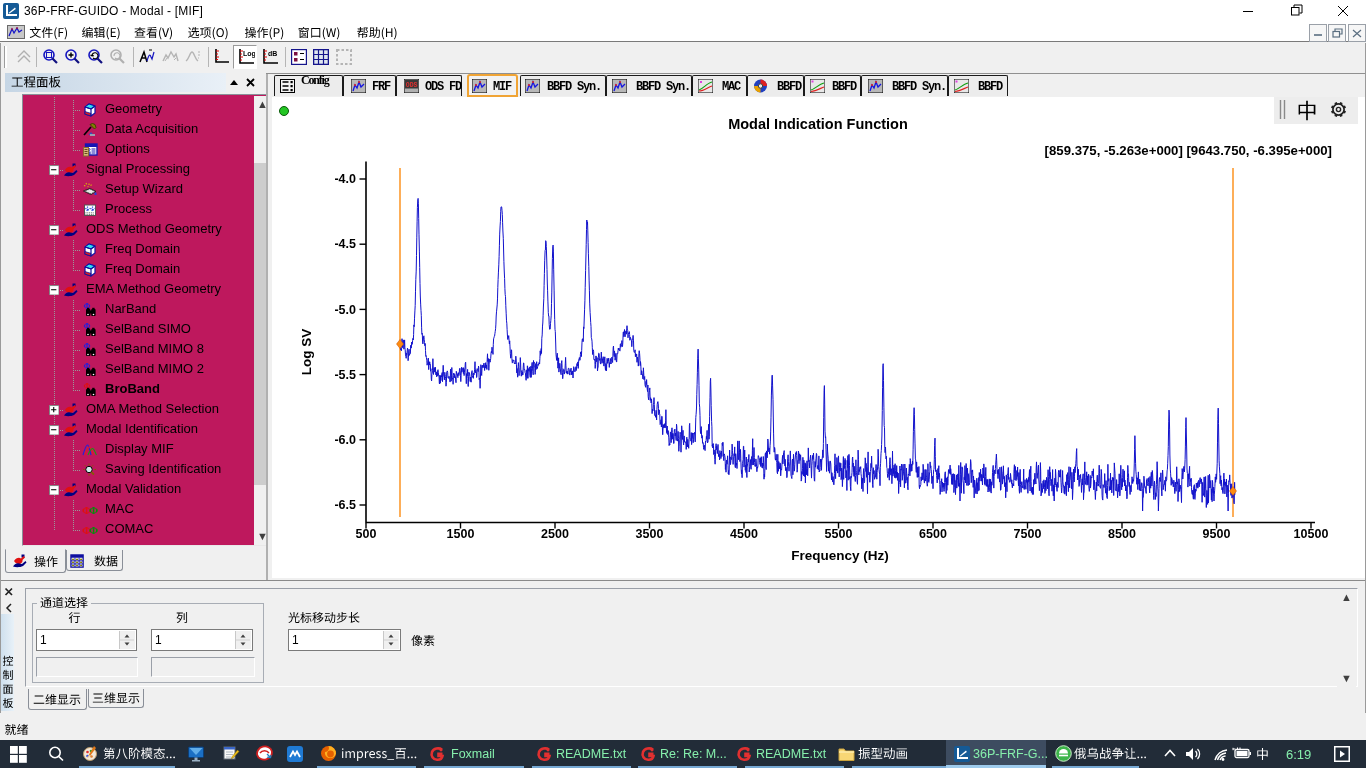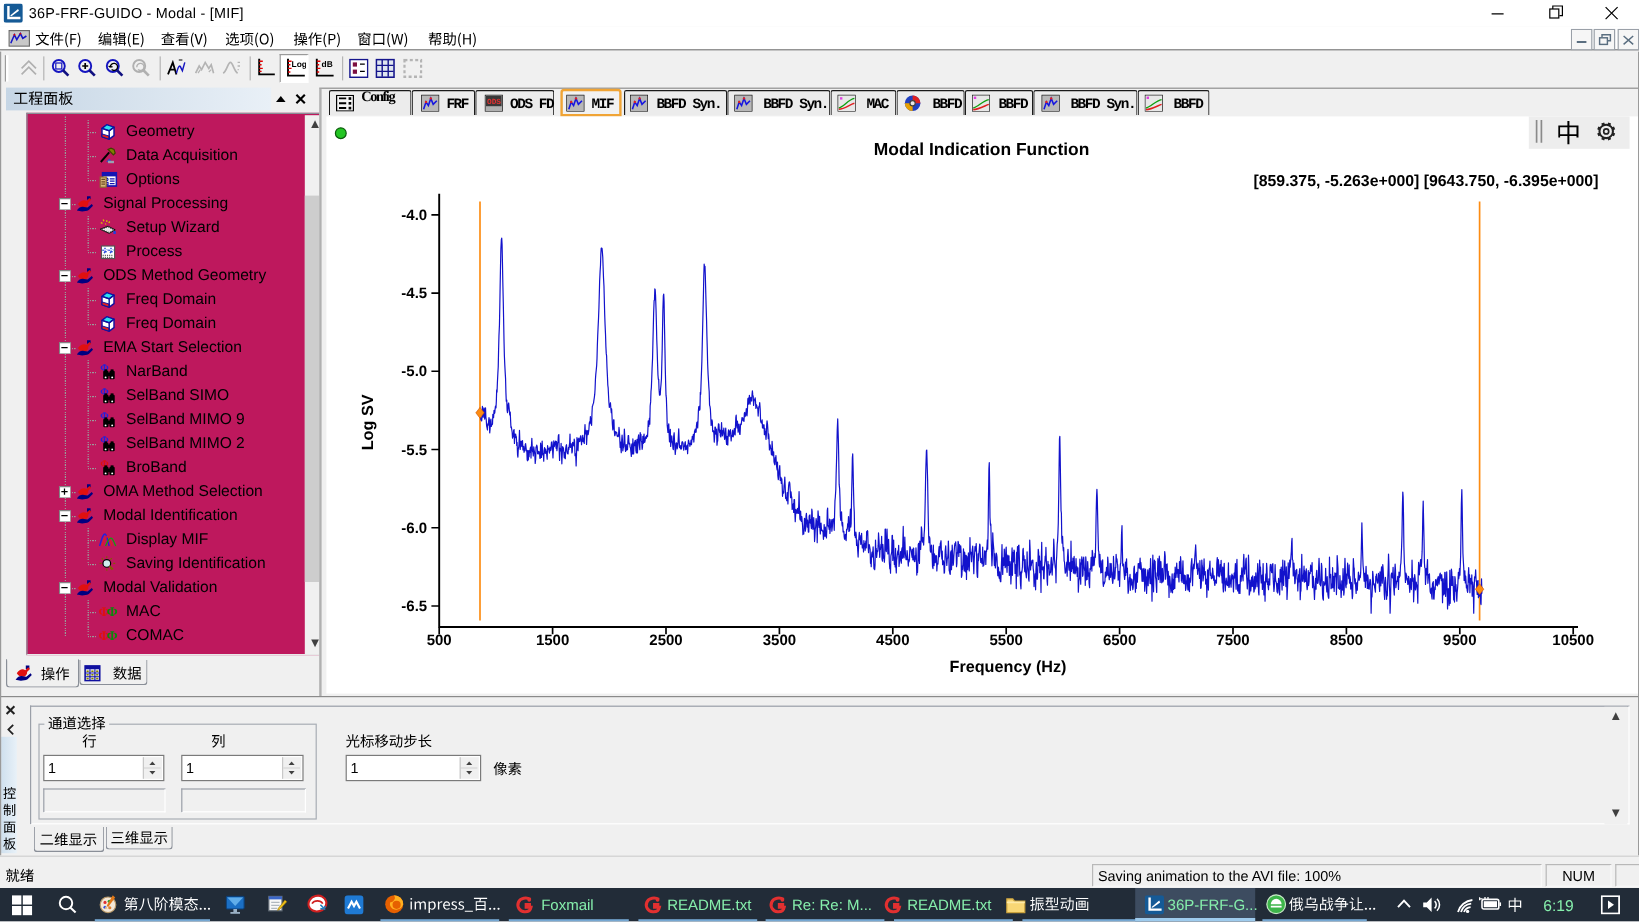--- a/index.html
+++ b/index.html
@@ -230,41 +230,41 @@
           <use href="#i-cube"></use>
         </svg>
 <div class="trow" style="left:82px;top:166px;">Freq Domain</div>
 <svg class="ico" style="left:26px;top:190px" width="10" height="10" viewBox="0 0 9.5 9.5">
           <rect x="0.5" y="0.5" width="9" height="9" fill="#fff" stroke="#848484"></rect>
           <path d="M2 4.5 H7" stroke="#000"></path>
         </svg>
 <svg class="ico" style="left:40px;top:187px" width="16" height="16" viewBox="0 0 16 16">
           <use href="#i-runner"></use>
         </svg>
-<div class="trow" style="left:63px;top:186px;">EMA Start Selection</div>
+<div class="trow" style="left:63px;top:186px;">EMA Method Geometry</div>
 <svg class="ico" style="left:59px;top:207px" width="16" height="16" viewBox="0 0 16 16">
           <use href="#i-bino"></use>
         </svg>
 <div class="trow" style="left:82px;top:206px;">NarBand</div>
 <svg class="ico" style="left:59px;top:227px" width="16" height="16" viewBox="0 0 16 16">
           <use href="#i-bino"></use>
         </svg>
 <div class="trow" style="left:82px;top:226px;">SelBand SIMO</div>
 <svg class="ico" style="left:59px;top:247px" width="16" height="16" viewBox="0 0 16 16">
           <use href="#i-bino"></use>
         </svg>
-<div class="trow" style="left:82px;top:246px;">SelBand MIMO 9</div>
+<div class="trow" style="left:82px;top:246px;">SelBand MIMO 8</div>
 <svg class="ico" style="left:59px;top:267px" width="16" height="16" viewBox="0 0 16 16">
           <use href="#i-bino"></use>
         </svg>
 <div class="trow" style="left:82px;top:266px;">SelBand MIMO 2</div>
 <svg class="ico" style="left:59px;top:287px" width="16" height="16" viewBox="0 0 16 16">
           <use href="#i-binor"></use>
         </svg>
-<div class="trow" style="left:82px;top:286px;font-weight:normal;">BroBand</div>
+<div class="trow" style="left:82px;top:286px;font-weight:bold;">BroBand</div>
 <svg class="ico" style="left:26px;top:310px" width="10" height="10" viewBox="0 0 9.5 9.5">
           <rect x="0.5" y="0.5" width="9" height="9" fill="#fff" stroke="#848484"></rect>
           <path d="M2 4.5 H7 M4.5 2 V7" stroke="#000"></path>
         </svg>
 <svg class="ico" style="left:40px;top:307px" width="16" height="16" viewBox="0 0 16 16">
           <use href="#i-runner"></use>
         </svg>
 <div class="trow" style="left:63px;top:306px;">OMA Method Selection</div>
 <svg class="ico" style="left:26px;top:330px" width="10" height="10" viewBox="0 0 9.5 9.5">
           <rect x="0.5" y="0.5" width="9" height="9" fill="#fff" stroke="#848484"></rect>
@@ -601,25 +601,20 @@
 <div class="sunk" style="left:151px;top:76px;width:104px;height:20px"></div>
 <div class="abs" style="left:1337px;top:8px;width:19px;height:98px;background:#f0f0f0">
         <div class="sb-arrow" style="top:0;width:19px">▲</div>
         <div class="sb-arrow" style="bottom:0;width:19px">▼</div>
       </div>
 <div class="abs" style="left:28px;top:108px;width:59px;height:21px;background:#f0f0f0;border:1px solid #8a8f98;border-top:none;border-radius:0 0 3px 3px"></div>
 <div class="abs" style="left:88px;top:108px;width:56px;height:19px;background:#f0f0f0;border:1px solid #8a8f98;border-top:none;border-radius:0 0 3px 3px"></div>
 </div>
 <div class="abs" style="left:0;top:43px;width:1px;height:670px;background:#9a9a9a"></div>
 <div class="abs" style="left:1365px;top:43px;width:1px;height:670px;background:#9a9a9a"></div>
-<div class="abs" id="statusbar">
-<div class="stbox" style="left:910px;width:375px;padding:2px 0 0 4px">Saving animation to the AVI file: 100%</div>
-<div class="stbox" style="left:1288px;width:55px;text-align:center;padding-top:2px">NUM</div>
-<div class="stbox" style="left:1346px;width:22px"></div>
-</div>
 <div class="abs" id="taskbar">
       <svg class="ico" style="left:10px;top:6px" width="17" height="17" viewBox="0 0 17 17">
         <g fill="#fff">
           <rect x="0" y="0" width="7.8" height="7.8"></rect>
           <rect x="9" y="0" width="7.8" height="7.8"></rect>
           <rect x="0" y="9" width="7.8" height="7.8"></rect>
           <rect x="9" y="9" width="7.8" height="7.8"></rect>
         </g>
       </svg>
       <svg class="ico" style="left:47px;top:5px" width="18" height="18" viewBox="0 0 18 18">

